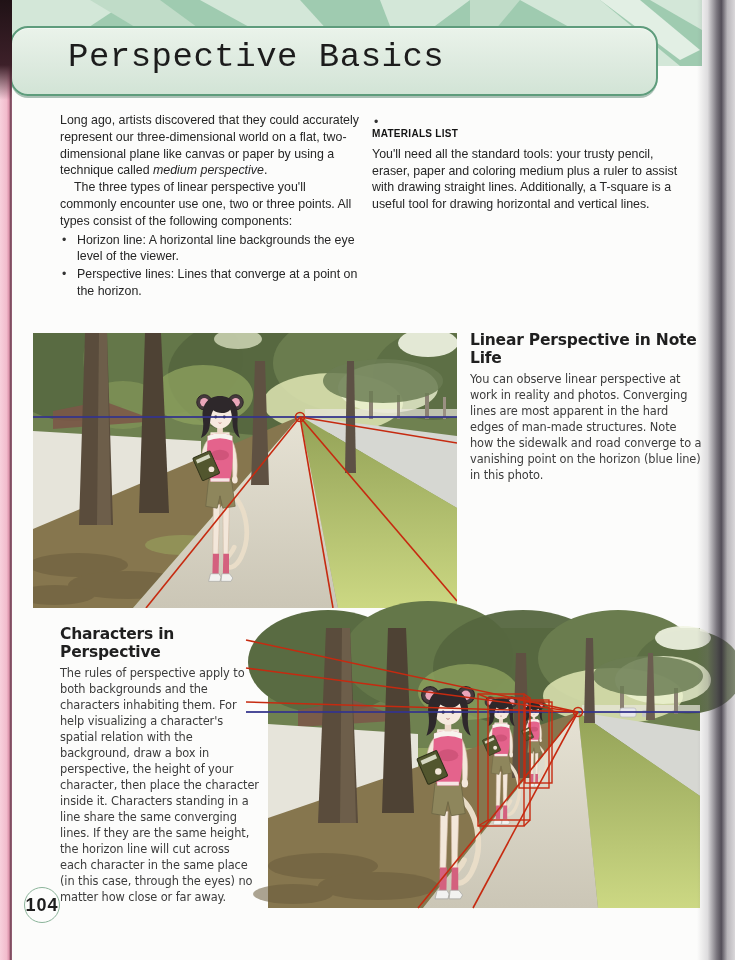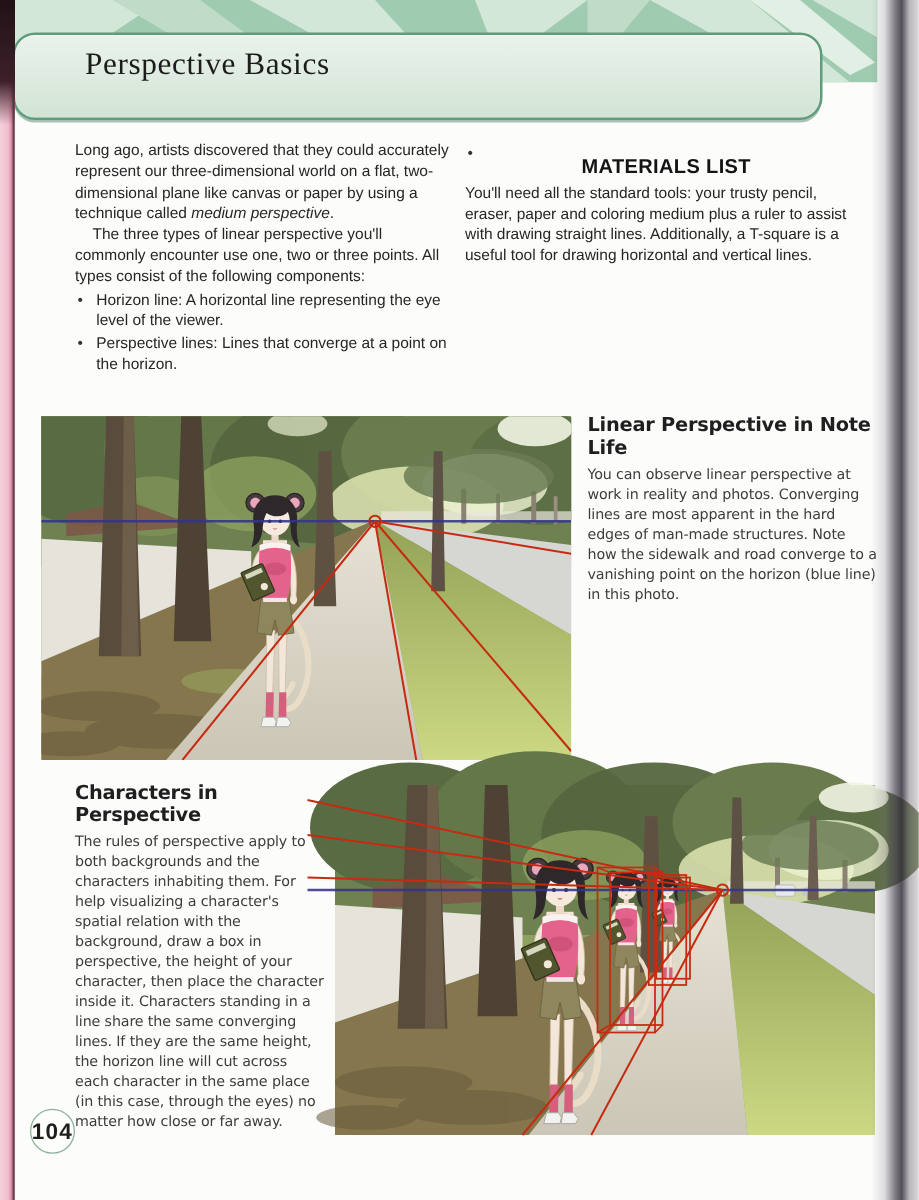--- a/index.html
+++ b/index.html
@@ -25,34 +25,34 @@
       rgba(170,165,172,0.42) 100%);}
   
   .title-box{
     position:absolute;left:10px;top:26px;width:644px;height:66px;z-index:5;
     border:2px solid #5e9c7c;border-radius:18px;
     background:linear-gradient(180deg,#eaf3ea 0%,#ddeadf 55%,#d2e4d6 100%);
     box-shadow:0 3px 0 -1px rgba(70,120,95,.45), inset 0 1px 0 #f4f9f4;
   }
   .title-box h1{
     margin:0;padding:10px 0 0 56px;
-    font-size:25px;font-weight:500;letter-spacing:.5px;color:#1c1c1c;
-    font-family:Liberation Serif, serif;
+    font-size:34px;font-weight:500;letter-spacing:.5px;color:#1c1c1c;
+    font-family:Liberation Mono, monospace;
   }
   
   .col{position:absolute;top:112px;font-size:12.4px;line-height:16.8px;color:#262626;}
   .col-left{left:60px;width:302px;}
   .col-right{left:372px;width:322px;}
   .col p{margin:0;}
   .indent{text-indent:14px;}
   ul.plain{list-style:none;margin:2px 0 0 0;padding:0;}
   ul.plain li{position:relative;padding-left:17px;margin-top:1px;}
   ul.plain li .bullet{position:absolute;left:2px;top:0;color:#333;}
-  .materials-head{margin:14px 0 3px 0 !important;font-size:16px;font-weight:bold;
-    letter-spacing:.3px;color:#141414;text-align:center;}
+  .materials-head{margin:14px 0 3px 0 !important;font-size:10px;font-weight:bold;
+    letter-spacing:.3px;color:#141414;}
   
   .caption h2{
     margin:0 0 4px 0;font-size:15.5px;font-weight:bold;color:#1f1f1f;
     font-family:"DejaVu Sans", sans-serif;letter-spacing:-.2px;
   }
   .caption .cap-body{font-size:11.4px;line-height:16px;color:#3c3c3c;
     font-family:"DejaVu Sans", sans-serif;letter-spacing:-.1px;}
   .caption-real{position:absolute;left:470px;top:331px;width:232px;z-index:6;}
   .caption-chars{position:absolute;left:60px;top:625px;width:200px;z-index:6;}
   
@@ -130,21 +130,21 @@
   </svg>
 
   <div class="title-box">
     <h1>Perspective Basics</h1>
   </div>
 
   <div class="col col-left">
     <p><span>Long ago, artists discovered that they could accurately represent our three-dimensional world on a flat, two-dimensional plane like canvas or paper by using a technique called </span><em>medium perspective</em><span>.</span></p>
     <p class="indent">The three types of linear perspective you'll commonly encounter use one, two or three points. All types consist of the following components:</p>
     <ul class="plain">
-      <li><span class="bullet">•</span><span>Horizon line: A horizontal line representing the eye level of the viewer.</span></li>
+      <li><span class="bullet">•</span><span>Horizon line: A horizontal line backgrounds the eye level of the viewer.</span></li>
       <li><span class="bullet">•</span><span>Perspective lines: Lines that converge at a point on the horizon.</span></li>
     </ul>
   </div>
 
   <div class="col col-right">
     <ul class="plain">
       <li><span class="bullet">•</span></li>
     </ul>
     <p class="materials-head">MATERIALS LIST</p>
     <p>You'll need all the standard tools: your trusty pencil, eraser, paper and coloring medium plus a ruler to assist with drawing straight lines. Additionally, a T-square is a useful tool for drawing horizontal and vertical lines.</p>

